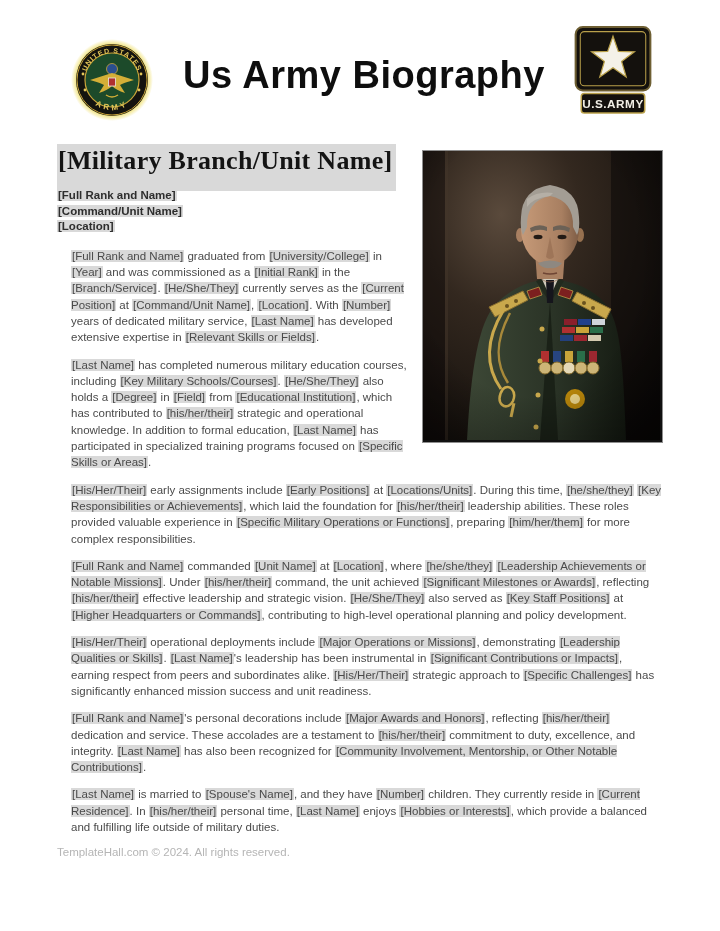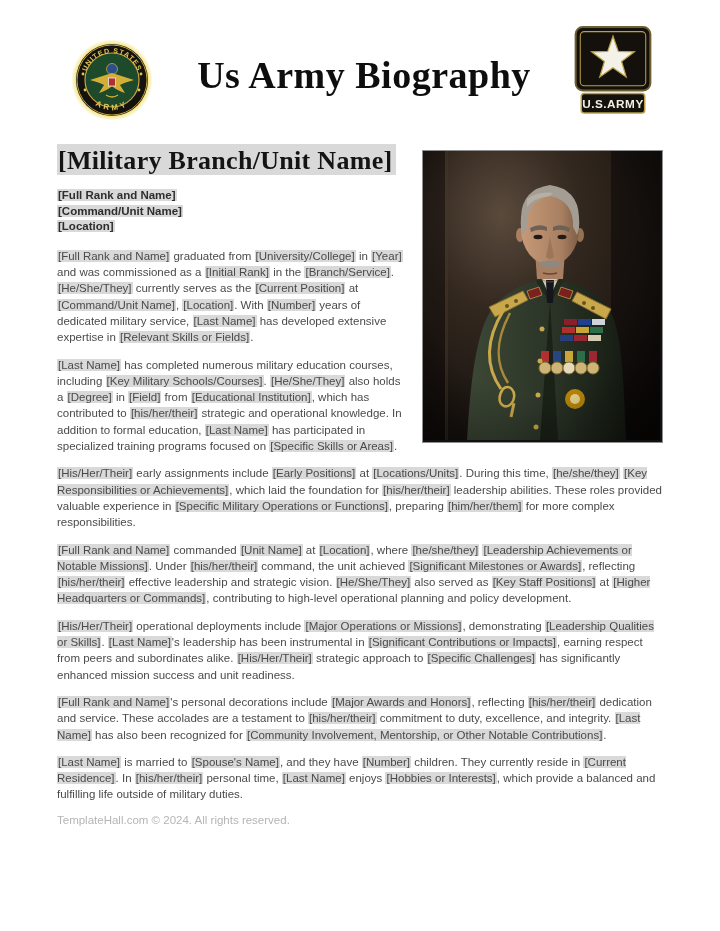--- a/index.html
+++ b/index.html
@@ -2,37 +2,37 @@
 <html><head>
 <meta charset="utf-8">
 <style>
   html,body { margin:0; padding:0; background:#ffffff; }
   body { width:720px; height:931px; font-family:"Liberation Sans", sans-serif; overflow:hidden; }
   .page { width:720px; height:931px; background:#fff; box-sizing:border-box; }
 
   
   .header { display:flex; align-items:center; justify-content:space-between; padding:26px 68px 2px 70px; }
   .seal { width:84px; height:84px; flex:0 0 auto; }
-  .doc-title { flex:1; text-align:center; font-family:Liberation Serif, serif; font-weight:bold; font-size:38px; color:#0e0e0e; letter-spacing:0.5px; padding:0 6px 10px 6px; }
+  .doc-title { flex:1; text-align:center; font-family:Liberation Sans, sans-serif; font-weight:bold; font-size:38px; color:#0e0e0e; letter-spacing:0.5px; padding:0 6px 10px 6px; }
   .army-logo { width:78px; height:108px; flex:0 0 auto; }
 
   
   .content { padding:8px 57px 0 57px; color:#4a4a4a; }
   .photo-frame { float:right; width:239px; height:291px; margin:6px 0 8px 12px; border:1px solid #8f8f8f; background:#111; }
   .photo-frame svg { display:block; width:237px; height:289px; }
 
   h2.unit-heading { font-family:"Liberation Serif", serif; font-size:26px; font-weight:bold; color:#141414; margin:2px 0 12px 0; letter-spacing:0.3px; }
   .hl { background:#d9d9d9; }
-  h2.unit-heading .hl { padding:2px 4px 0 1px; }
+  h2.unit-heading .hl { padding:2px 4px 16px 1px; }
 
   .info-block { margin:0 0 13px 0; }
   .info-line { font-size:11.5px; font-weight:bold; line-height:15.6px; color:#2e2e2e; }
   .info-line .hl { padding:0 1px; }
 
-  .para { font-size:11.5px; line-height:16.3px; margin:0 0 11px 0; color:#4a4a4a; }
+  .para { font-size:11.5px; line-height:16.3px; margin:0 0 11px 14px; color:#4a4a4a; }
   .para .hl { padding:0 1px; }
 
   .footer { font-size:11.5px; color:#b5b5b5; margin-top:10px; clear:none; }
 </style>
 </head>
 <body>
 
 <div class="page">
 
   <div class="header">

